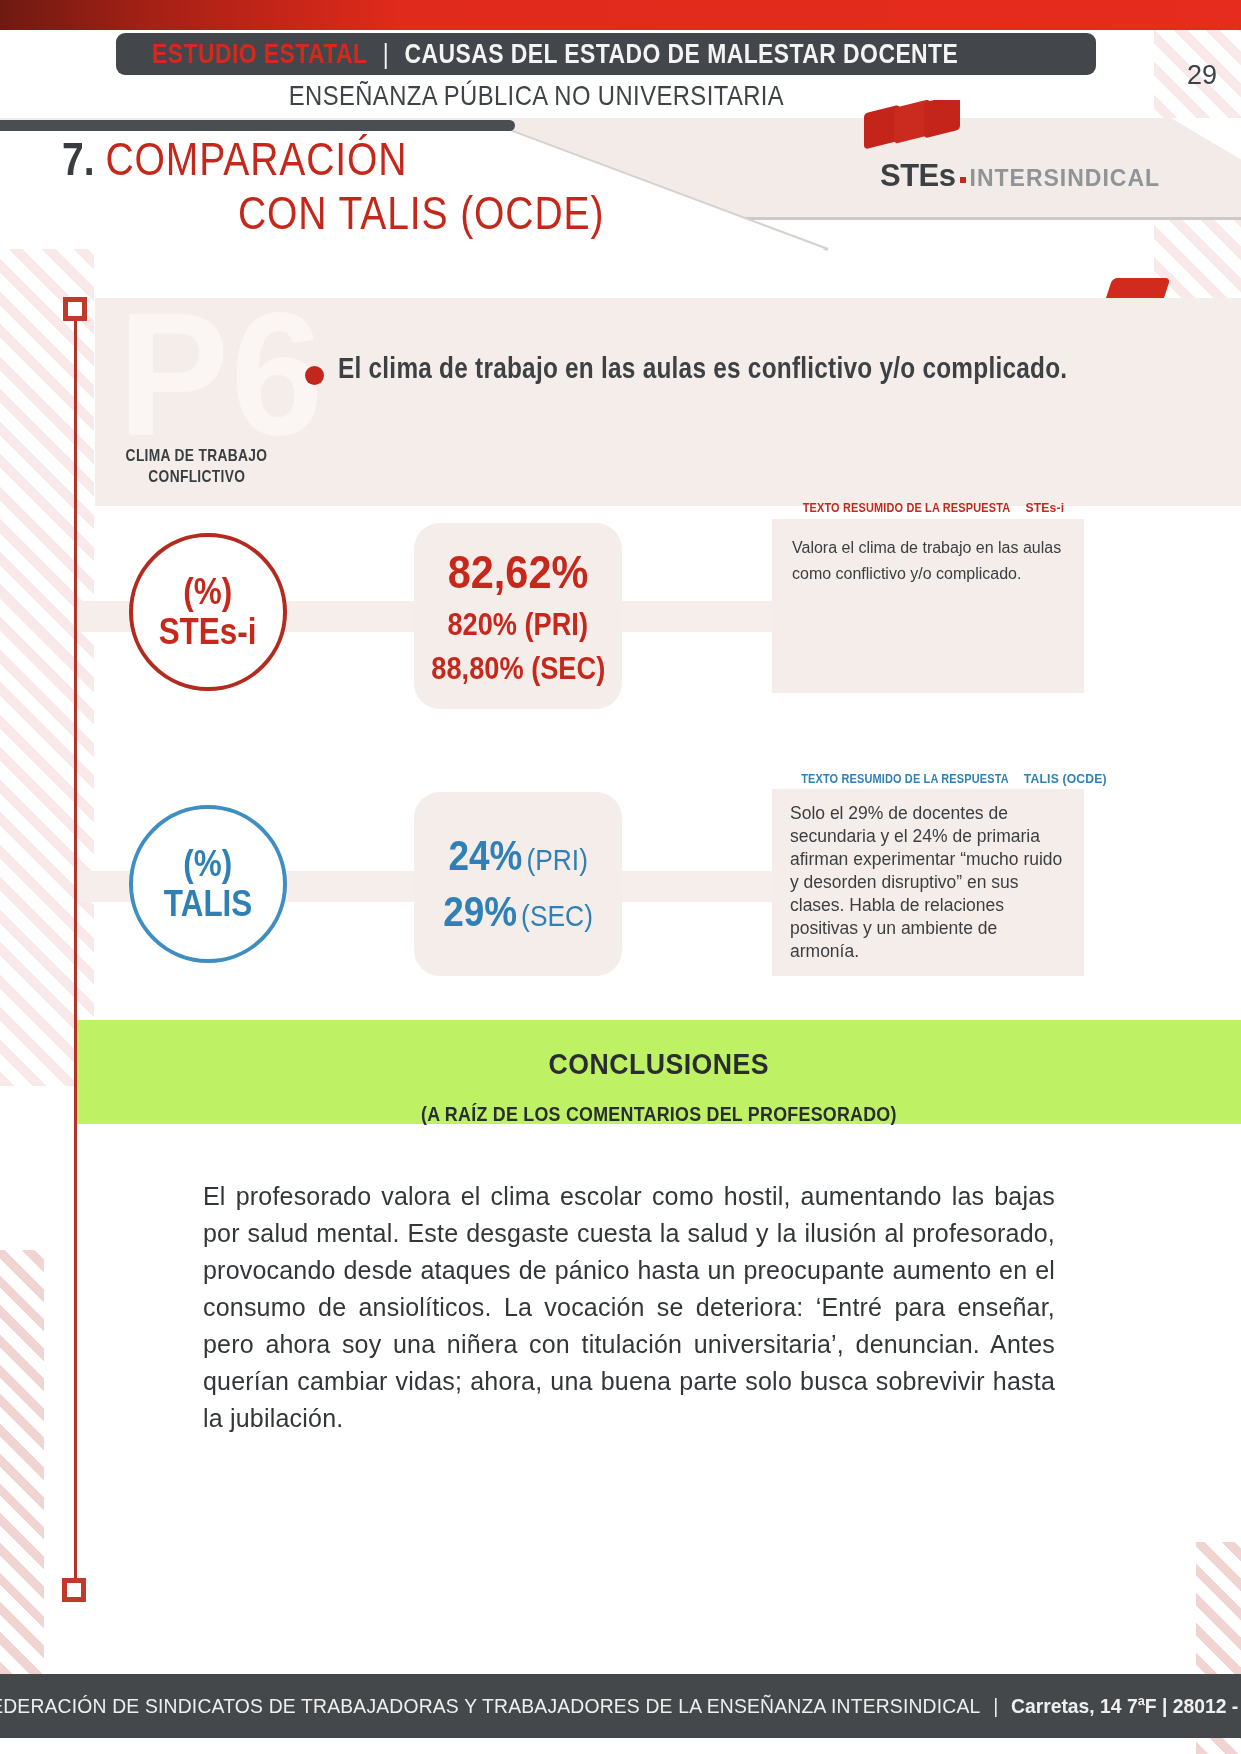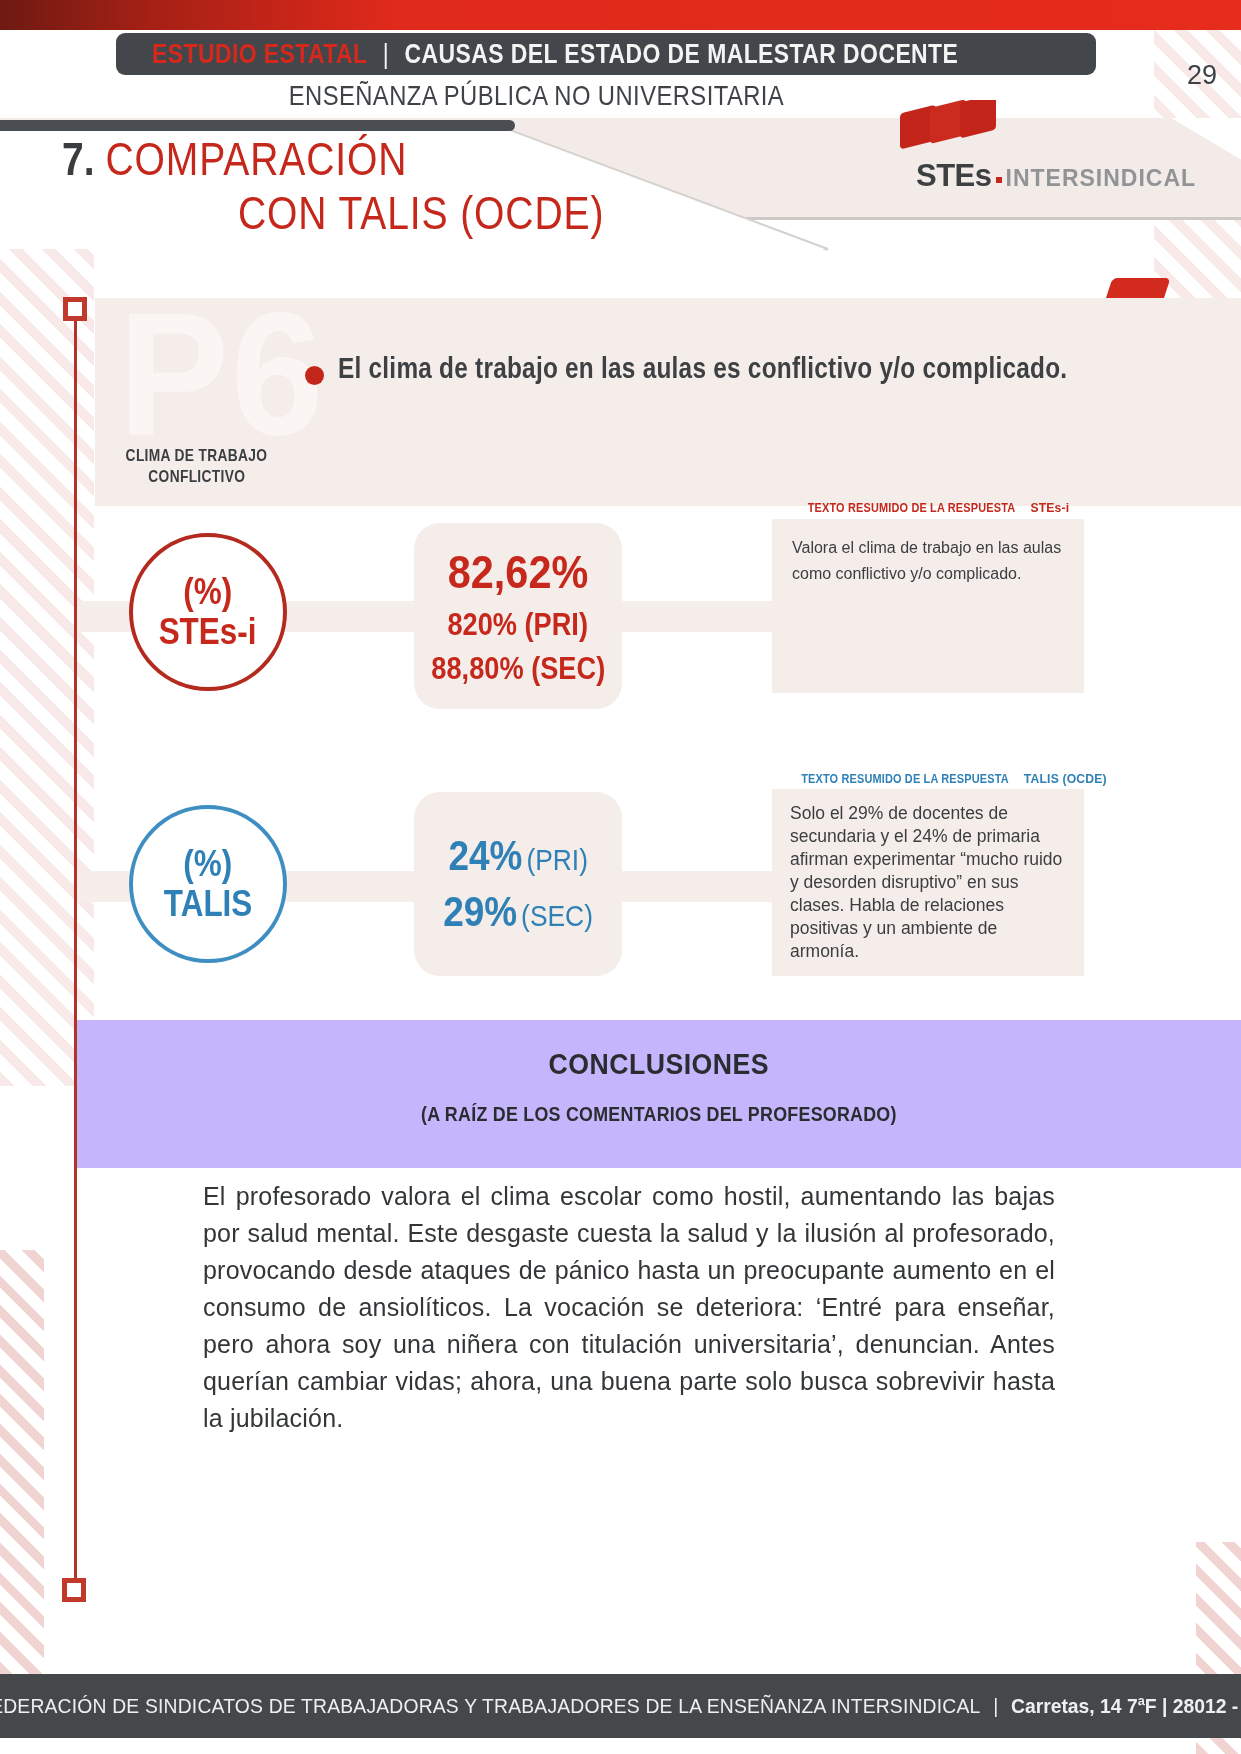--- a/index.html
+++ b/index.html
@@ -40,21 +40,21 @@
   #title-diag-shadow{left:510px;top:129px;width:340px;height:3px;background:#d6d2cf;
     transform:rotate(20.5deg);transform-origin:left top;}
   #section-title-1{left:62px;top:132px;font-size:46px;white-space:nowrap;
     transform:scaleX(.85);transform-origin:left top;}
   #section-title-1 .num{color:#3a3d3f;font-weight:800;}
   #section-title-1 .t{color:#c5271b;font-weight:500;letter-spacing:1px;}
   #section-title-2{left:238px;top:186px;font-size:46px;color:#c5271b;font-weight:500;letter-spacing:1px;
     white-space:nowrap;transform:scaleX(.85);transform-origin:left top;}
 
   
-  #logo{left:898px;top:100px;width:300px;height:95px;}
+  #logo{left:862px;top:100px;width:300px;height:95px;}
   #logo-text{position:absolute;left:18px;top:58px;white-space:nowrap;}
   #logo-text .stes{font-size:31px;font-weight:800;color:#3d4043;letter-spacing:-.5px;}
   #logo-text .dot{display:inline-block;width:6px;height:6px;background:#c5271b;margin:0 4px 3px 4px;}
   #logo-text .inter{font-size:23px;font-weight:700;color:#919497;letter-spacing:1px;}
 
   
   #red-parallelogram{left:1106px;top:278px;width:58px;height:40px;background:#d22a1c;
     transform:skewX(-18deg);border-radius:5px;}
 
   
@@ -89,31 +89,31 @@
   .value-box{width:208px;background:#f5edea;border-radius:26px;z-index:2;
     display:flex;flex-direction:column;align-items:center;justify-content:center;}
   #stes-values{left:414px;top:523px;height:186px;gap:7px;}
   #stes-values .main{font-size:46px;font-weight:800;color:#c6281c;transform:scaleX(.9);white-space:nowrap;}
   #stes-values .sub{font-size:32px;font-weight:600;color:#c6281c;transform:scaleX(.85);white-space:nowrap;}
   #talis-values{left:414px;top:792px;height:184px;gap:8px;}
   .tv-row{white-space:nowrap;transform:scaleX(.88);}
   .tv-row .num{font-size:42px;font-weight:800;color:#2e80b6;}
   .tv-row .suf{font-size:30px;font-weight:400;color:#2e80b6;}
 
-  .summary-label{width:312px;text-align:right;white-space:nowrap;}
+  .summary-label{width:312px;text-align:center;white-space:nowrap;}
   .summary-label span{display:inline-block;transform:scaleX(.9);transform-origin:center top;
     font-size:13.5px;font-weight:700;letter-spacing:.2px;}
   #stes-label{left:772px;top:498px;} #stes-label span{color:#c5271b;}
   #talis-label{left:772px;top:769px;} #talis-label span{color:#2e80b6;}
   .summary-box{width:312px;background:#f5edea;box-sizing:border-box;color:#3b3e40;z-index:2;}
   #stes-summary{left:772px;top:519px;height:174px;padding:16px 20px;font-size:16px;line-height:26px;}
   #talis-summary{left:772px;top:789px;min-height:172px;padding:13px 18px;font-size:17.5px;line-height:23px;}
 
   
-  #conclusions-band{left:77px;top:1020px;width:1164px;height:148px;background:#c4b5fd;}
+  #conclusions-band{left:77px;top:1020px;width:1164px;height:104px;background:#bef264;}
   #conclusions-title{position:absolute;left:0;top:28px;width:100%;text-align:center;}
   #conclusions-title span{display:inline-block;transform:scaleX(.92);font-size:29px;font-weight:800;
     color:#2a2d2f;letter-spacing:.5px;}
   #conclusions-subtitle{position:absolute;left:0;top:82px;width:100%;text-align:center;}
   #conclusions-subtitle span{display:inline-block;transform:scaleX(.85);font-size:21px;font-weight:600;
     color:#2a2d2f;letter-spacing:.3px;}
   #conclusions-paragraph{left:203px;top:1178px;width:852px;font-size:25px;line-height:37px;
     font-weight:500;color:#333638;text-align:justify;letter-spacing:.2px;}
 
   

